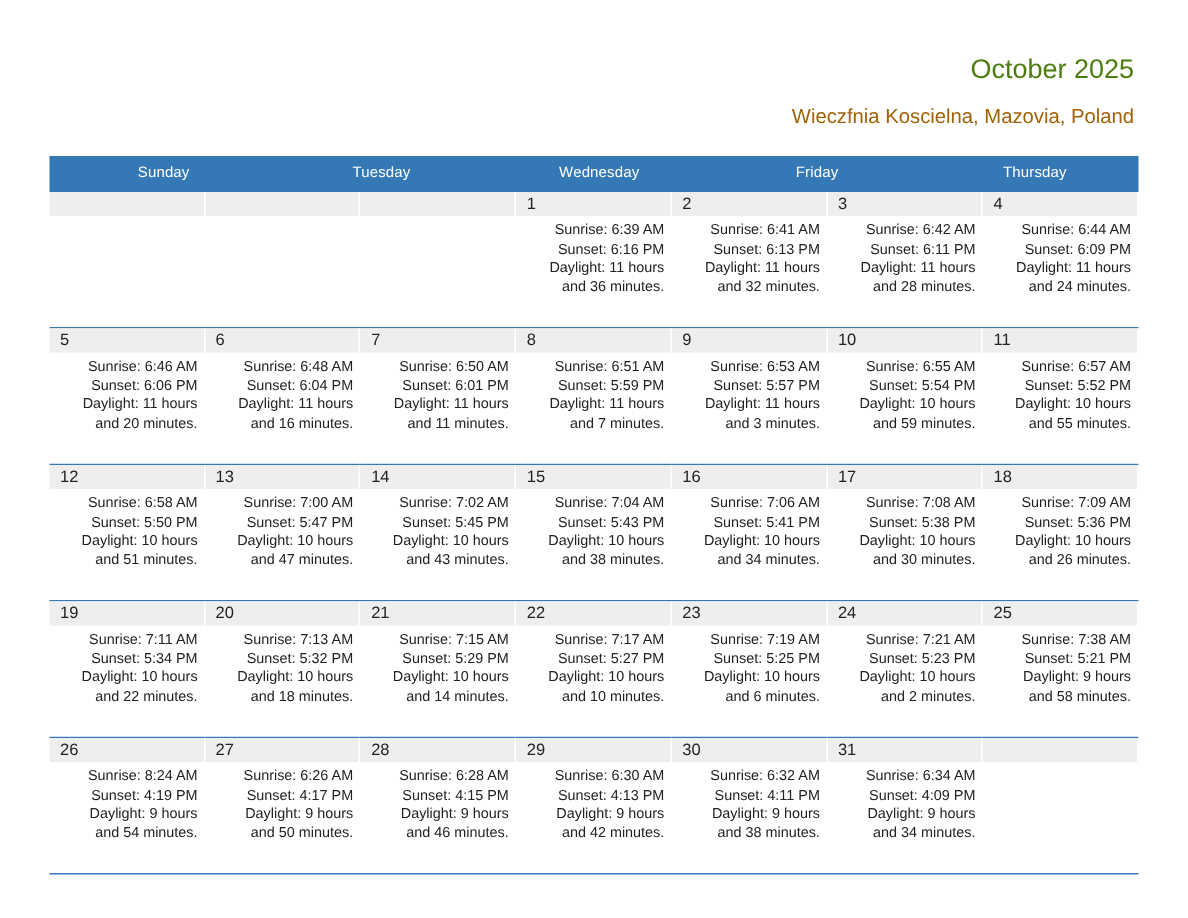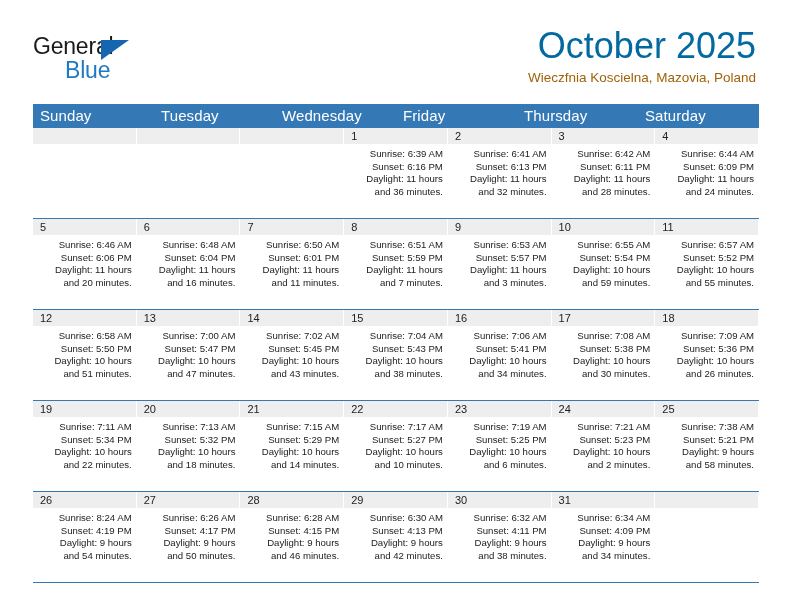--- a/index.html
+++ b/index.html
@@ -63,22 +63,22 @@
     color: #1f7ac4;
   }
 
   .title-block {
     position: absolute;
     right: 36px;
     top: 30px;
     text-align: right;
   }
   .cal-title {
-    font-size: 36px;
-    color: #0369a1;
+    font-size: 18px;
+    color: #4d7c0f;
     font-weight: normal;
     line-height: 32px;
     margin: 0;
   }
   .cal-subtitle {
     font-size: 13.5px;
     color: #a16207;
     line-height: 20px;
     margin: 6px 0 0 0;
   }
@@ -92,24 +92,25 @@
   }
   .weekdays {
     display: flex;
     width: 726px;
     background: #3479b5;
   }
   .weekday {
     flex: 1 1 0;
     box-sizing: border-box;
     padding: 4px 0 5px 7px;
-    font-size: 15px;
+    font-size: 10px;
     color: #ffffff;
     line-height: 15px;
     letter-spacing: 0.1px;
+    text-align: center;
   }
   .week {
     display: flex;
     width: 726px;
     border-bottom: 1.5px solid #3479b5;
   }
   .week:first-of-type {
   }
   .daycell {
     flex: 1 1 0;
@@ -139,41 +140,35 @@
   .details div {
     white-space: nowrap;
   }
 </style>
 </head>
 <body>
 
 <div class="page">
 
   <div class="header">
-    <div class="logo">
-      <span class="logo-general">General</span>
-      <span class="logo-triangle"></span>
-      <span class="logo-blue">Blue</span>
-    </div>
 
     <div class="title-block">
       <h1 class="cal-title">October 2025</h1>
       <div class="cal-subtitle">Wieczfnia Koscielna, Mazovia, Poland</div>
     </div>
   </div>
 
   <div class="calendar">
 
     <div class="weekdays">
       <div class="weekday">Sunday</div>
       <div class="weekday">Tuesday</div>
       <div class="weekday">Wednesday</div>
       <div class="weekday">Friday</div>
       <div class="weekday">Thursday</div>
-      <div class="weekday">Saturday</div>
     </div>
 
     <div class="week">
       <div class="daycell">
         <div class="daynum-band"></div>
         <div class="details">
           <div></div>
           <div></div>
           <div></div>
           <div></div>

